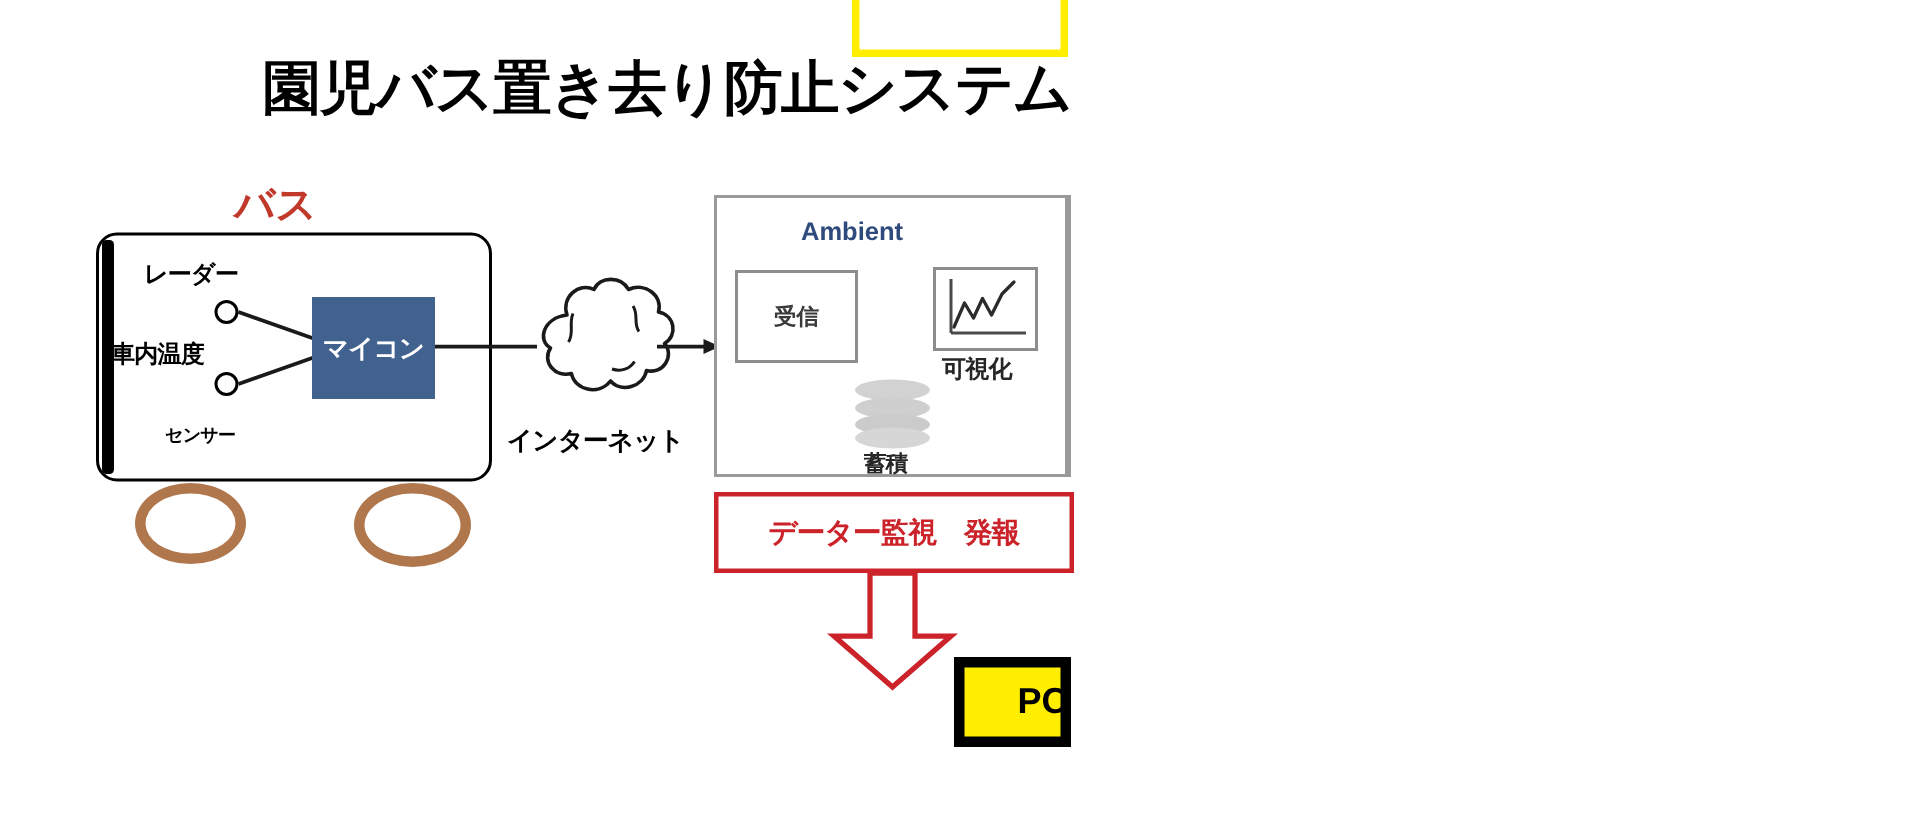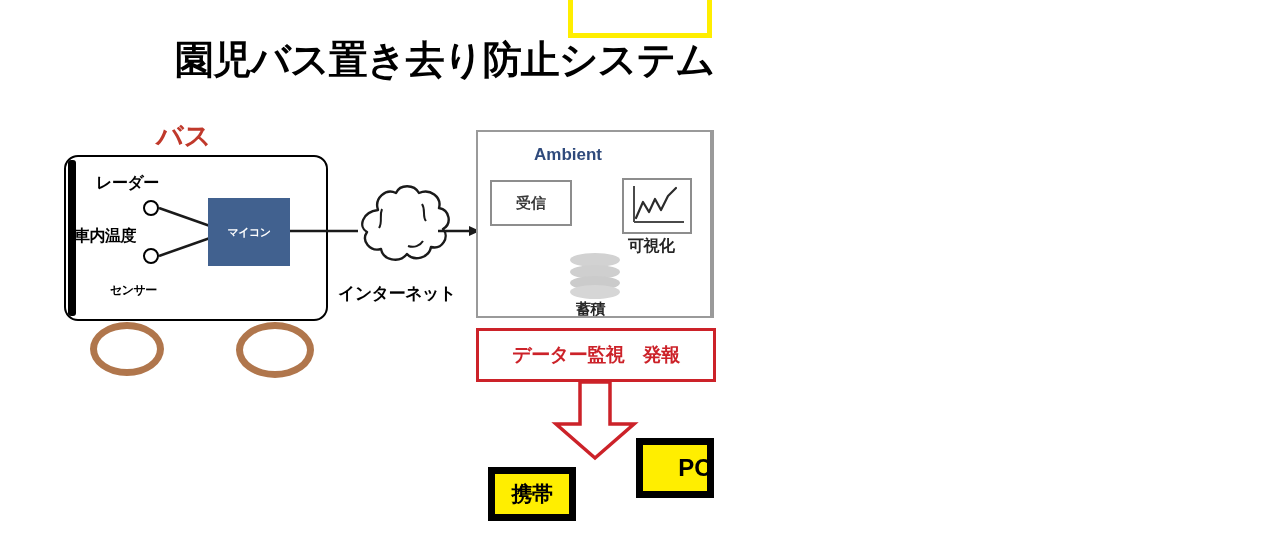--- a/index.html
+++ b/index.html
@@ -109,21 +109,21 @@
   .dot-radar { left: 143px; top: 200px; }
   .dot-temp  { left: 143px; top: 248px; }
 
   .mcu-box {
     left: 208px;
     top: 198px;
     width: 82px;
     height: 68px;
     background: #41618f;
     color: #ffffff;
-    font-size: 11px;
+    font-size: 17px;
     font-weight: 700;
     display: flex;
     align-items: center;
     justify-content: center;
     letter-spacing: -0.5px;
     box-sizing: border-box;
   }
 
   
   .cloud-wrap { left: 352px; top: 180px; width: 108px; height: 90px; }
@@ -147,21 +147,21 @@
   .ambient-title {
     left: 486px; top: 145px;
     font-size: 17px; font-weight: 700;
     color: #2f4a7c;
     letter-spacing: 0px;
     white-space: nowrap;
     margin-left: 48px;
   }
   .recv-box {
     left: 490px; top: 180px;
-    width: 82px; height: 46px;
+    width: 82px; height: 62px;
     border: 2px solid #8d8d8d;
     background: #ffffff;
     display: flex; align-items: center; justify-content: center;
     font-size: 15px; font-weight: 700; color: #3a3a3a;
     box-sizing: border-box;
   }
   .viz-box {
     left: 622px; top: 178px;
     width: 70px; height: 56px;
     border: 2px solid #8d8d8d;
@@ -308,16 +308,15 @@
   <div class="abs monitor-box">
     <span class="monitor-text">データー監視　発報</span>
   </div>
 
   <div class="abs arrow-wrap">
     <svg width="94" height="78" viewBox="0 0 94 78">
       <polygon points="32,0 62,0 62,42 86,42 47,76 8,42 32,42" fill="#ffffff" stroke="#cc2229" stroke-width="3.5" stroke-linejoin="miter"></polygon>
     </svg>
   </div>
 
-  <div class="abs device-box device-mobile">携帯</div>
   <div class="abs device-box device-pc">PC</div>
 
 </div>
 
 </body></html>

